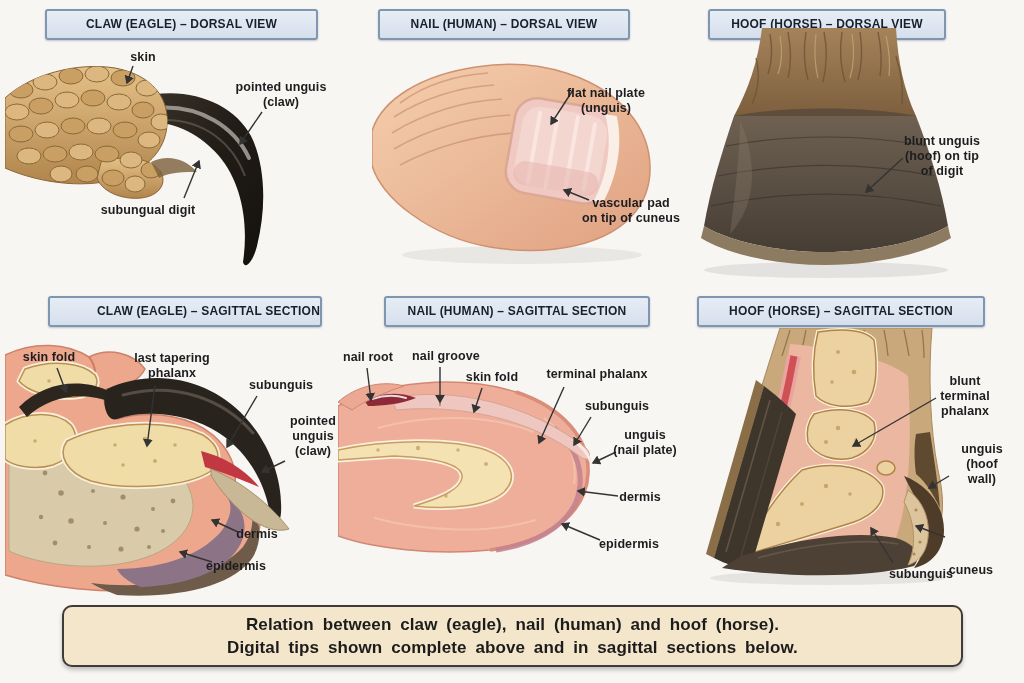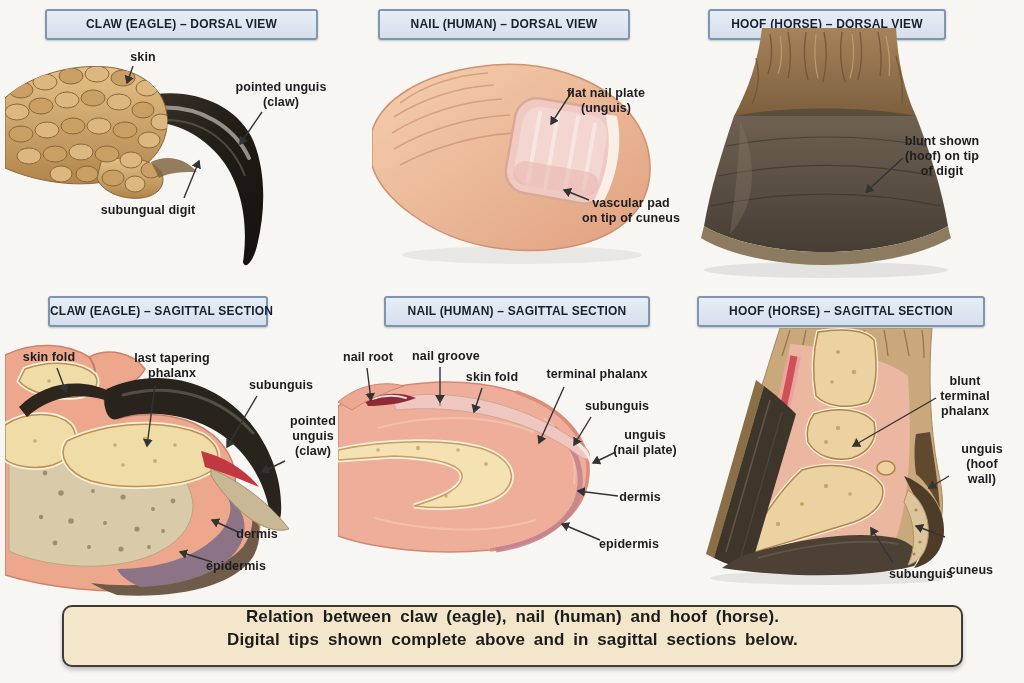--- a/index.html
+++ b/index.html
@@ -26,36 +26,36 @@
     position:absolute;transform:translate(-50%,-50%);
     color:var(--label-text);font-weight:bold;font-size:12.5px;line-height:1.2;
     text-align:center;white-space:pre-line;letter-spacing:.1px;
   }
   .illus{position:absolute;}
   #leader-overlay{position:absolute;left:0;top:0;pointer-events:none;}
   #caption-box{
     position:absolute;left:62px;top:605px;width:901px;height:62px;box-sizing:border-box;
     background:var(--caption-bg);border:2.5px solid var(--caption-border);border-radius:10px;
     box-shadow:0 3px 4px rgba(0,0,0,.22);
-    display:flex;flex-direction:column;justify-content:flex-start;align-items:center;gap:3px;
+    display:flex;flex-direction:column;justify-content:center;align-items:center;gap:3px;
   }
   .caption-line{
     color:var(--caption-text);font-weight:bold;font-size:17px;word-spacing:4px;letter-spacing:.1px;
     text-align:center;
   }
 </style>
 </head>
 <body>
 
 <div id="stage">
 
   <div class="panel-header" style="left:45px;top:9px;width:273px;">CLAW (EAGLE) – DORSAL VIEW</div>
   <div class="panel-header" style="left:378px;top:9px;width:252px;text-align:center;">NAIL (HUMAN) – DORSAL VIEW</div>
   <div class="panel-header" style="left:708px;top:9px;width:238px;">HOOF (HORSE) – DORSAL VIEW</div>
-  <div class="panel-header" style="left:48px;top:296px;width:220px;text-align:right;">CLAW (EAGLE) – SAGITTAL SECTION</div>
+  <div class="panel-header" style="left:48px;top:296px;width:274px;text-align:right;">CLAW (EAGLE) – SAGITTAL SECTION</div>
   <div class="panel-header" style="left:384px;top:296px;width:266px;">NAIL (HUMAN) – SAGITTAL SECTION</div>
   <div class="panel-header" style="left:697px;top:296px;width:288px;">HOOF (HORSE) – SAGITTAL SECTION</div>
 
   <svg class="illus" style="left:5px;top:50px;" width="320" height="230" viewBox="0 0 320 230">
     <defs>
       <linearGradient id="toeG" x1="0" y1="0" x2="0" y2="1">
         <stop offset="0" stop-color="#e4c188"></stop>
           <stop offset="1" stop-color="#b1854c"></stop>
       </linearGradient>
       <linearGradient id="clawG" x1="0" y1="0" x2="1" y2="1">
@@ -382,21 +382,21 @@
   <span class="lbl" style="left:143px;top:57px;">skin</span>
   <span class="lbl" style="left:281px;top:95px;">pointed unguis
 (claw)</span>
   <span class="lbl" style="left:148px;top:210px;">subungual digit</span>
 
   <span class="lbl" style="left:606px;top:81px;margin-top:20px;">flat nail plate
 (unguis)</span>
   <span class="lbl" style="left:631px;top:211px;">vascular pad
 on tip of cuneus</span>
 
-  <span class="lbl" style="left:942px;top:156px;">blunt shown
+  <span class="lbl" style="left:942px;top:156px;">blunt unguis
 (hoof) on tip
 of digit</span>
 
   <span class="lbl" style="left:49px;top:357px;">skin fold</span>
   <span class="lbl" style="left:172px;top:366px;">last tapering
 phalanx</span>
   <span class="lbl" style="left:281px;top:385px;">subunguis</span>
   <span class="lbl" style="left:292px;top:436px;margin-left:21px;">pointed
 unguis
 (claw)</span>

